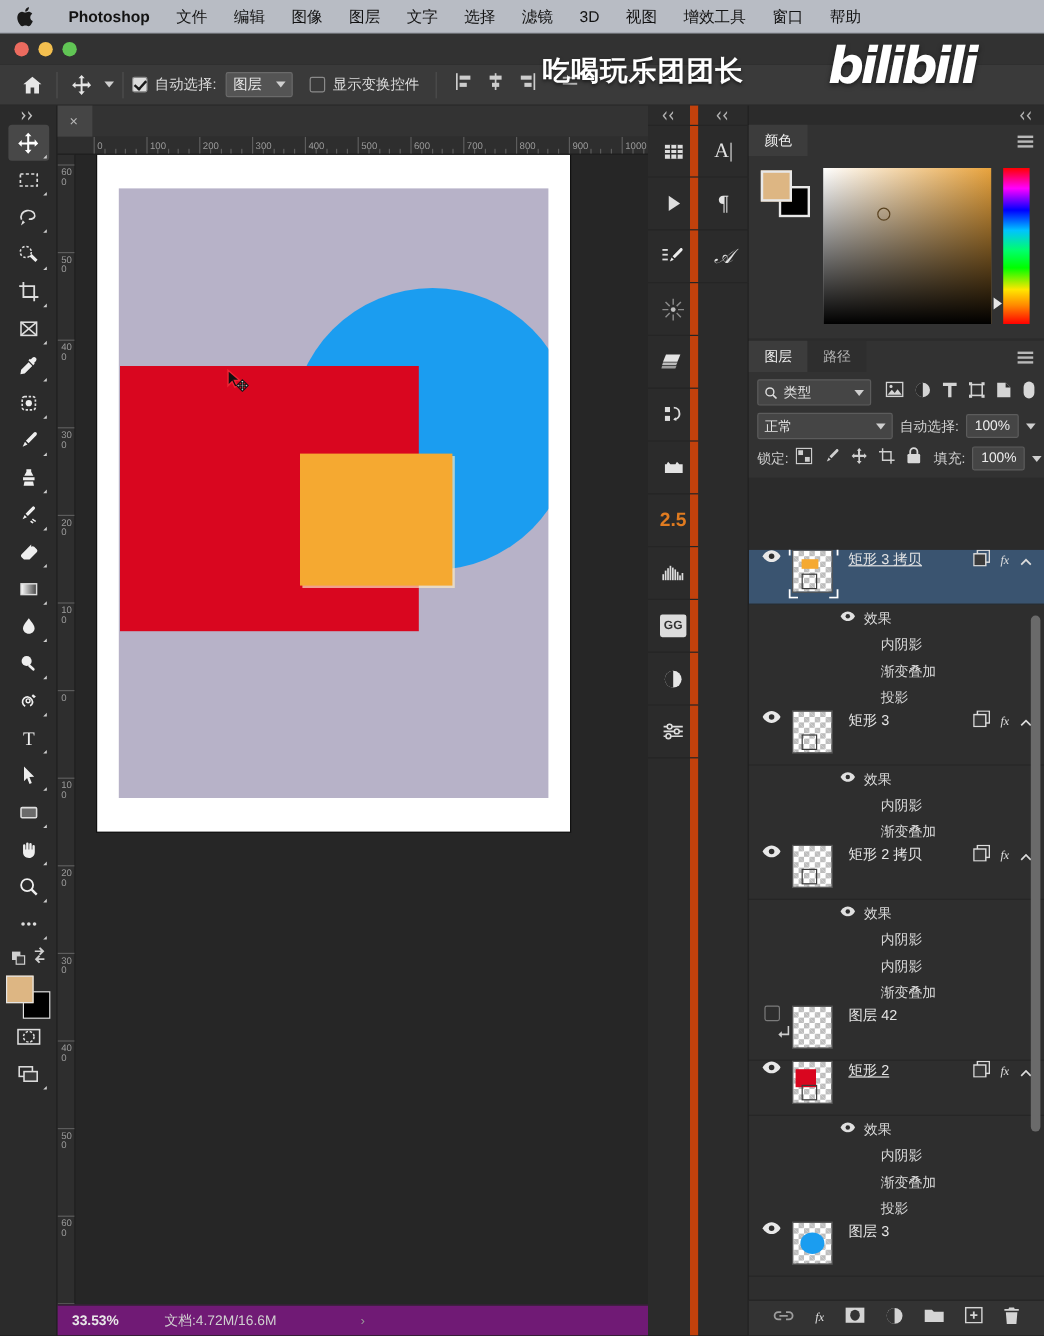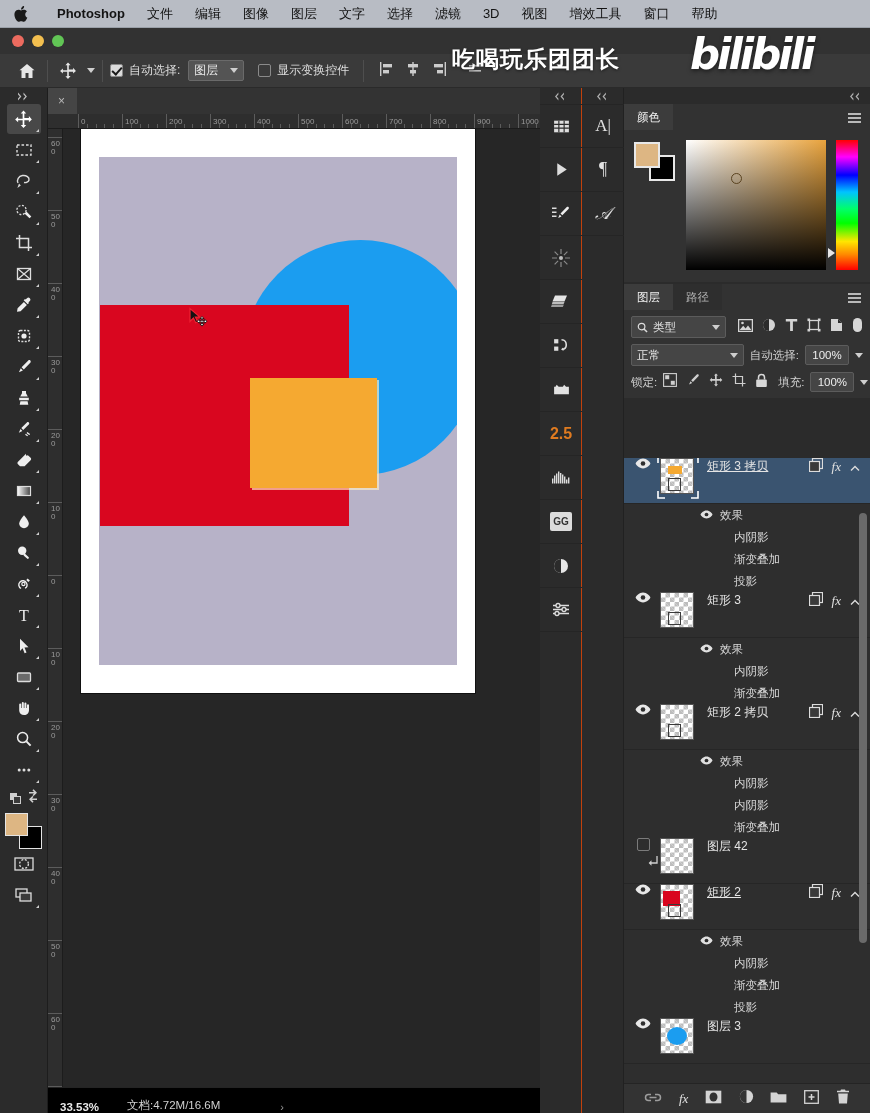--- a/index.html
+++ b/index.html
@@ -132,30 +132,30 @@
   }
   .ab-inner { position:absolute; left:18px; top:28px; right:18px; bottom:28px; background: #b7b2c8; overflow:hidden; }
   .circle-blue {
     position:absolute; width: 235px; height: 235px; border-radius: 50%;
     background: #1b9df0; left: 144px; top: 83px;
   }
   .rect-red { position:absolute; left: 1px; top: 148px; width: 249px; height: 221px; background: #d9061f; }
   .rect-orange { position:absolute; left: 151px; top: 221px; width: 127px; height: 110px; background: #f5a931; box-shadow: 2px 2px 0 rgba(255,240,200,.65); }
   .ps-cursor { position:absolute; left: 106px; top: 177px; width: 28px; height: 28px; }
   .statusbar {
-    position:absolute; left:0; bottom:0; right:0; height: 26px; background:#000000;
-    display:flex; align-items:flex-end; gap: 0; border-top:1px solid #242424;
+    position:absolute; left:0; bottom:0; right:0; height: 26px; background:#701a75;
+    display:flex; align-items:center; gap: 10px; border-top:1px solid #242424;
   }
   .sb-zoom { font-size: 11.5px; color:#e8e8e8; font-weight: bold; padding: 0 10px 0 12px; }
   .sb-doc { font-size: 11.5px; color:#d0d0d0; padding-left: 18px; }
   .sb-arrow { font-size: 11px; color:#9a9a9a; padding-left: 60px; }
 
   
   .rail { position:absolute; top: 88px; width: 42px; bottom: 0; background:#2b2b2b; }
-  .rail.a { right: 288px; border-right:1px solid #c2410c; }
+  .rail.a { right: 288px; border-right:7px solid #c2410c; }
   .rail.b { right: 246px; border-right:1px solid #212121; }
   .rail-expand { width:100%; height:16px; display:flex; align-items:center; justify-content:center; }
   .rail-btn {
     width: 42px; height: 44px; display:flex; align-items:center; justify-content:center;
     border-bottom: 1px solid #252525; color:#cfcfcf;
   }
   .rail-btn.grp-top { border-top: 1px solid #252525; }
 
   
   .rightpanel { position:absolute; right:0; top: 88px; width: 246px; bottom: 0; background:#2b2b2b; }
@@ -227,21 +227,21 @@
     position:relative; border:1px solid #555;
   }
   .thumb .sel-frame { position:absolute; left:-4px; top:-4px; right:-4px; bottom:-4px; }
   .thumb .shapebadge {
     position:absolute; left: 7px; bottom: 2px; width: 13px; height: 13px;
     border: 1.5px solid #3a3a3a; background: transparent;
   }
   .lname { font-size: 12px; color:#e4e4e4; margin-left: 13px; white-space:nowrap; }
   .lname.ul { text-decoration: underline; }
   .lrighticons { position:absolute; right: 10px; display:flex; align-items:center; gap: 9px; color:#d8d8d8; }
-  .fx-txt { font-size: 13px; font-style: italic; font-family: "Liberation Serif", serif; color:#e0e0e0; }
+  .fx-txt { font-size: 10px; font-style: italic; font-family: "Liberation Serif", serif; color:#e0e0e0; }
   .fxrow {
     display:flex; align-items:center; height: 22px; font-size: 11.5px; color:#d8d8d8;
   }
   .fxrow.eff { padding-left: 76px; }
   .fxrow.item { padding-left: 110px; font-family: Liberation Serif, serif; }
   .eye-sm { margin-right: 7px; }
   .lscroll {
     position:absolute; right: 3px; top: 55px; width: 8px; height: 430px;
     background:#6a6a6a; border-radius: 4px;
   }

